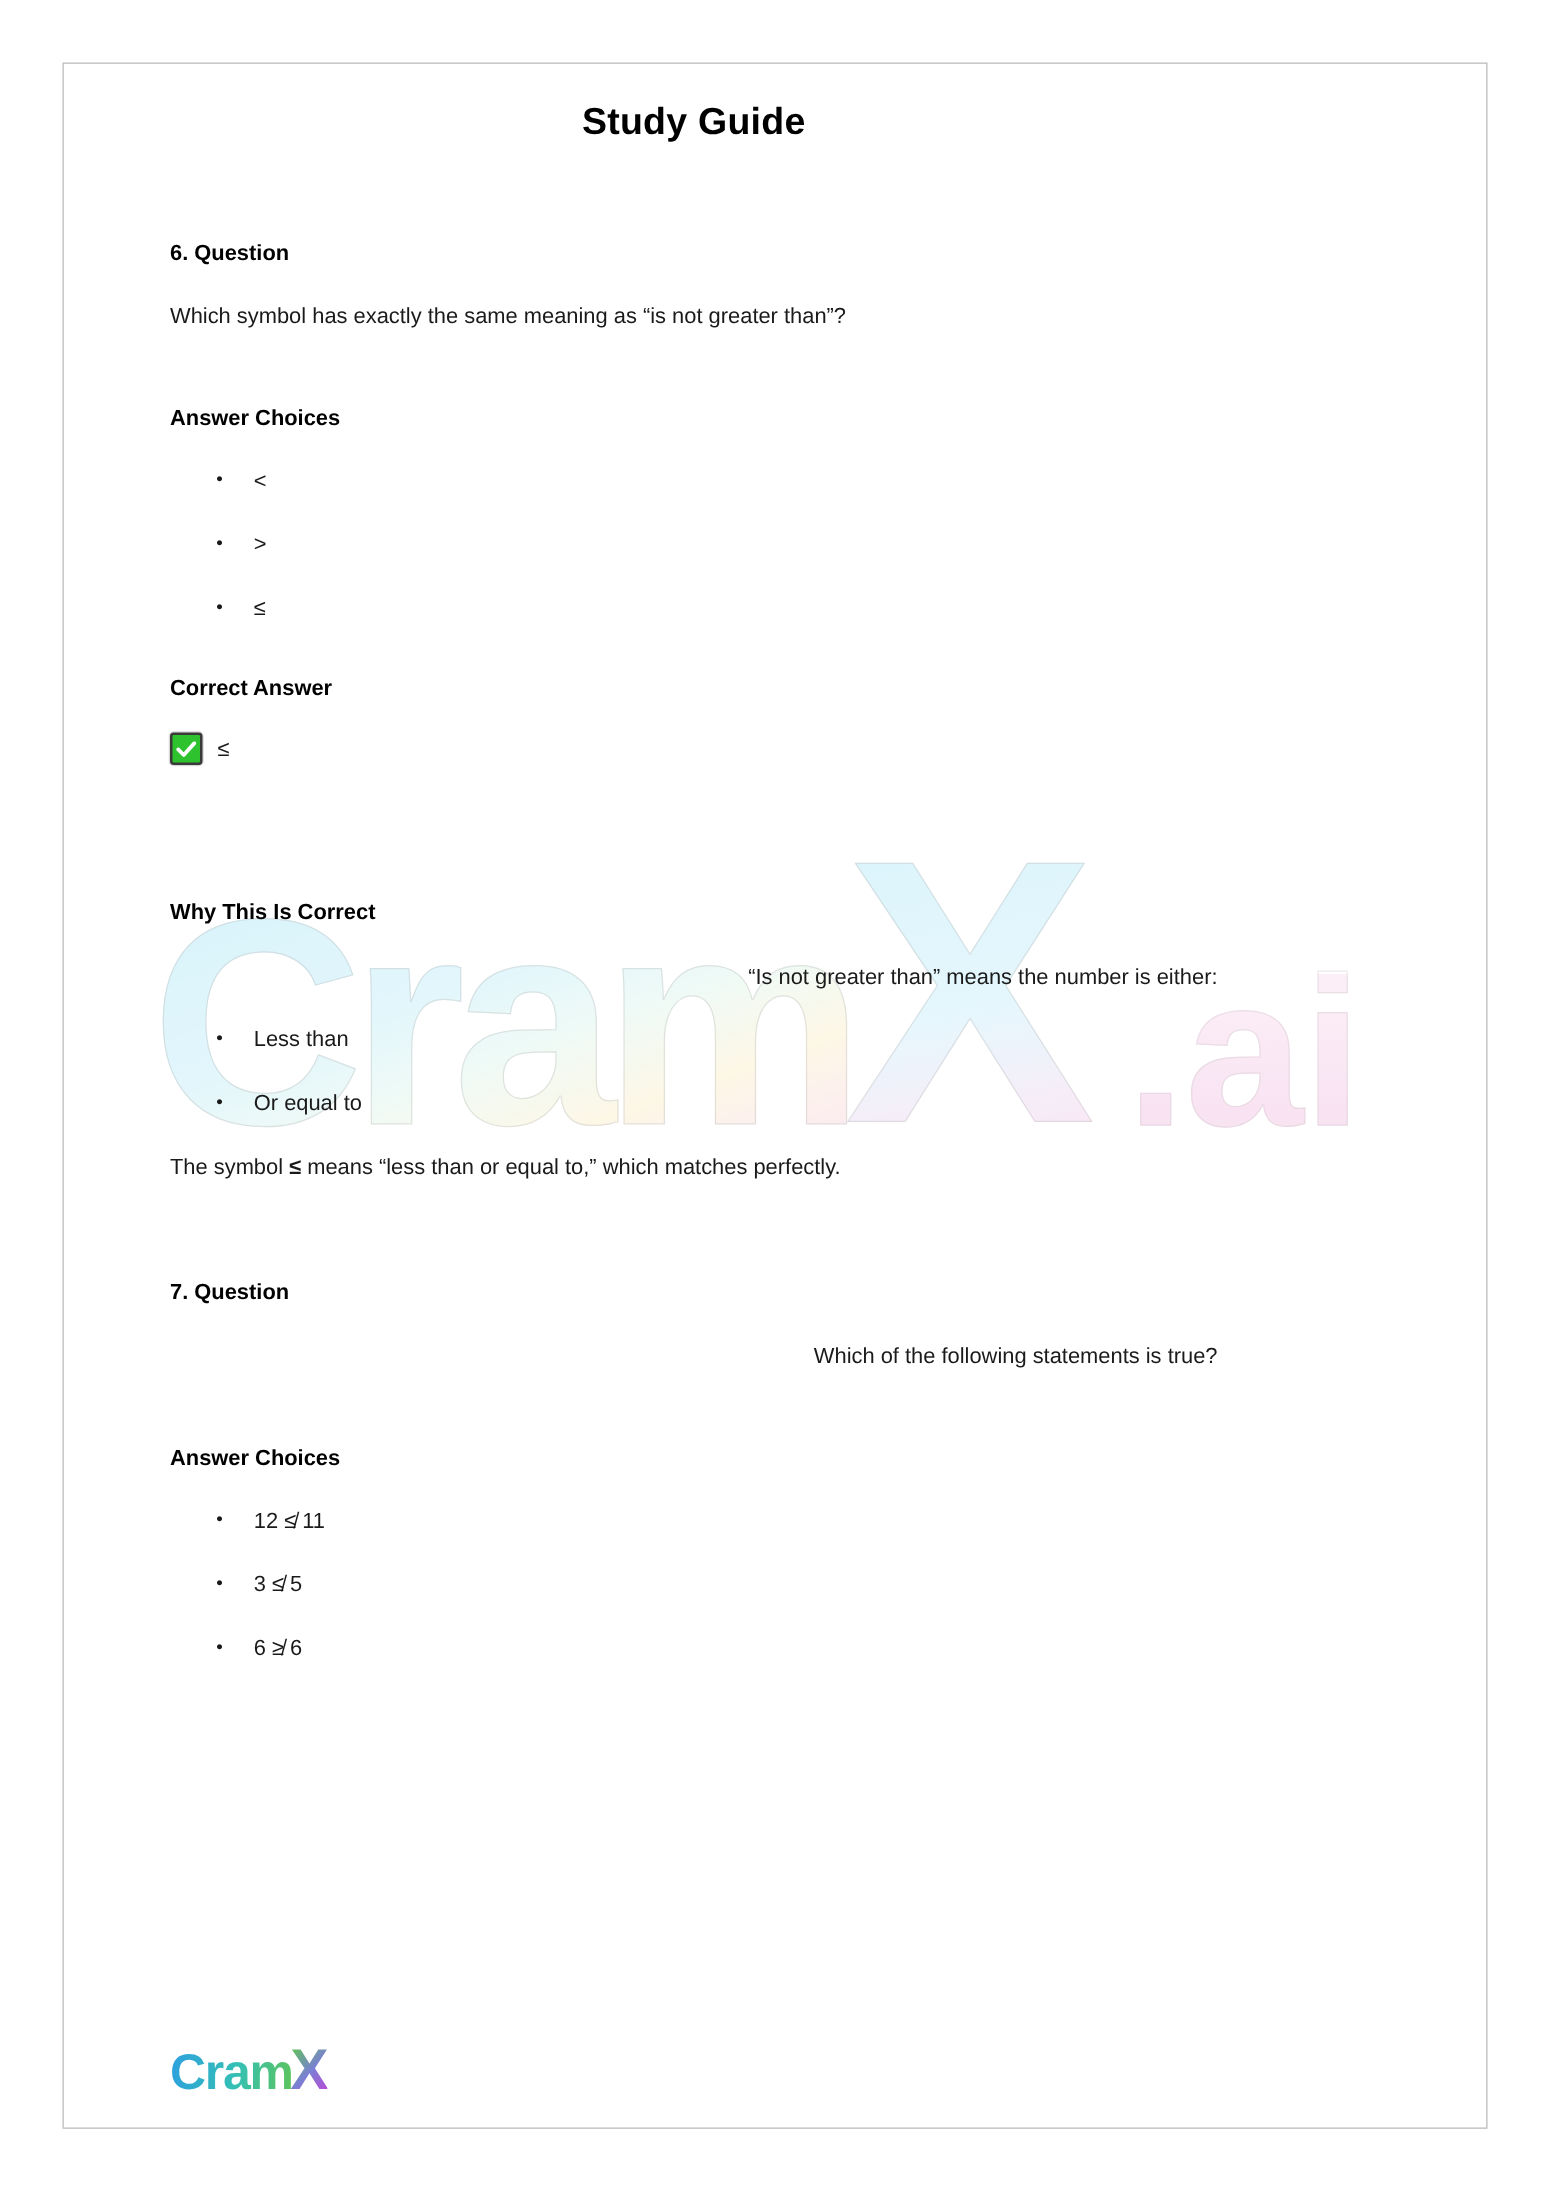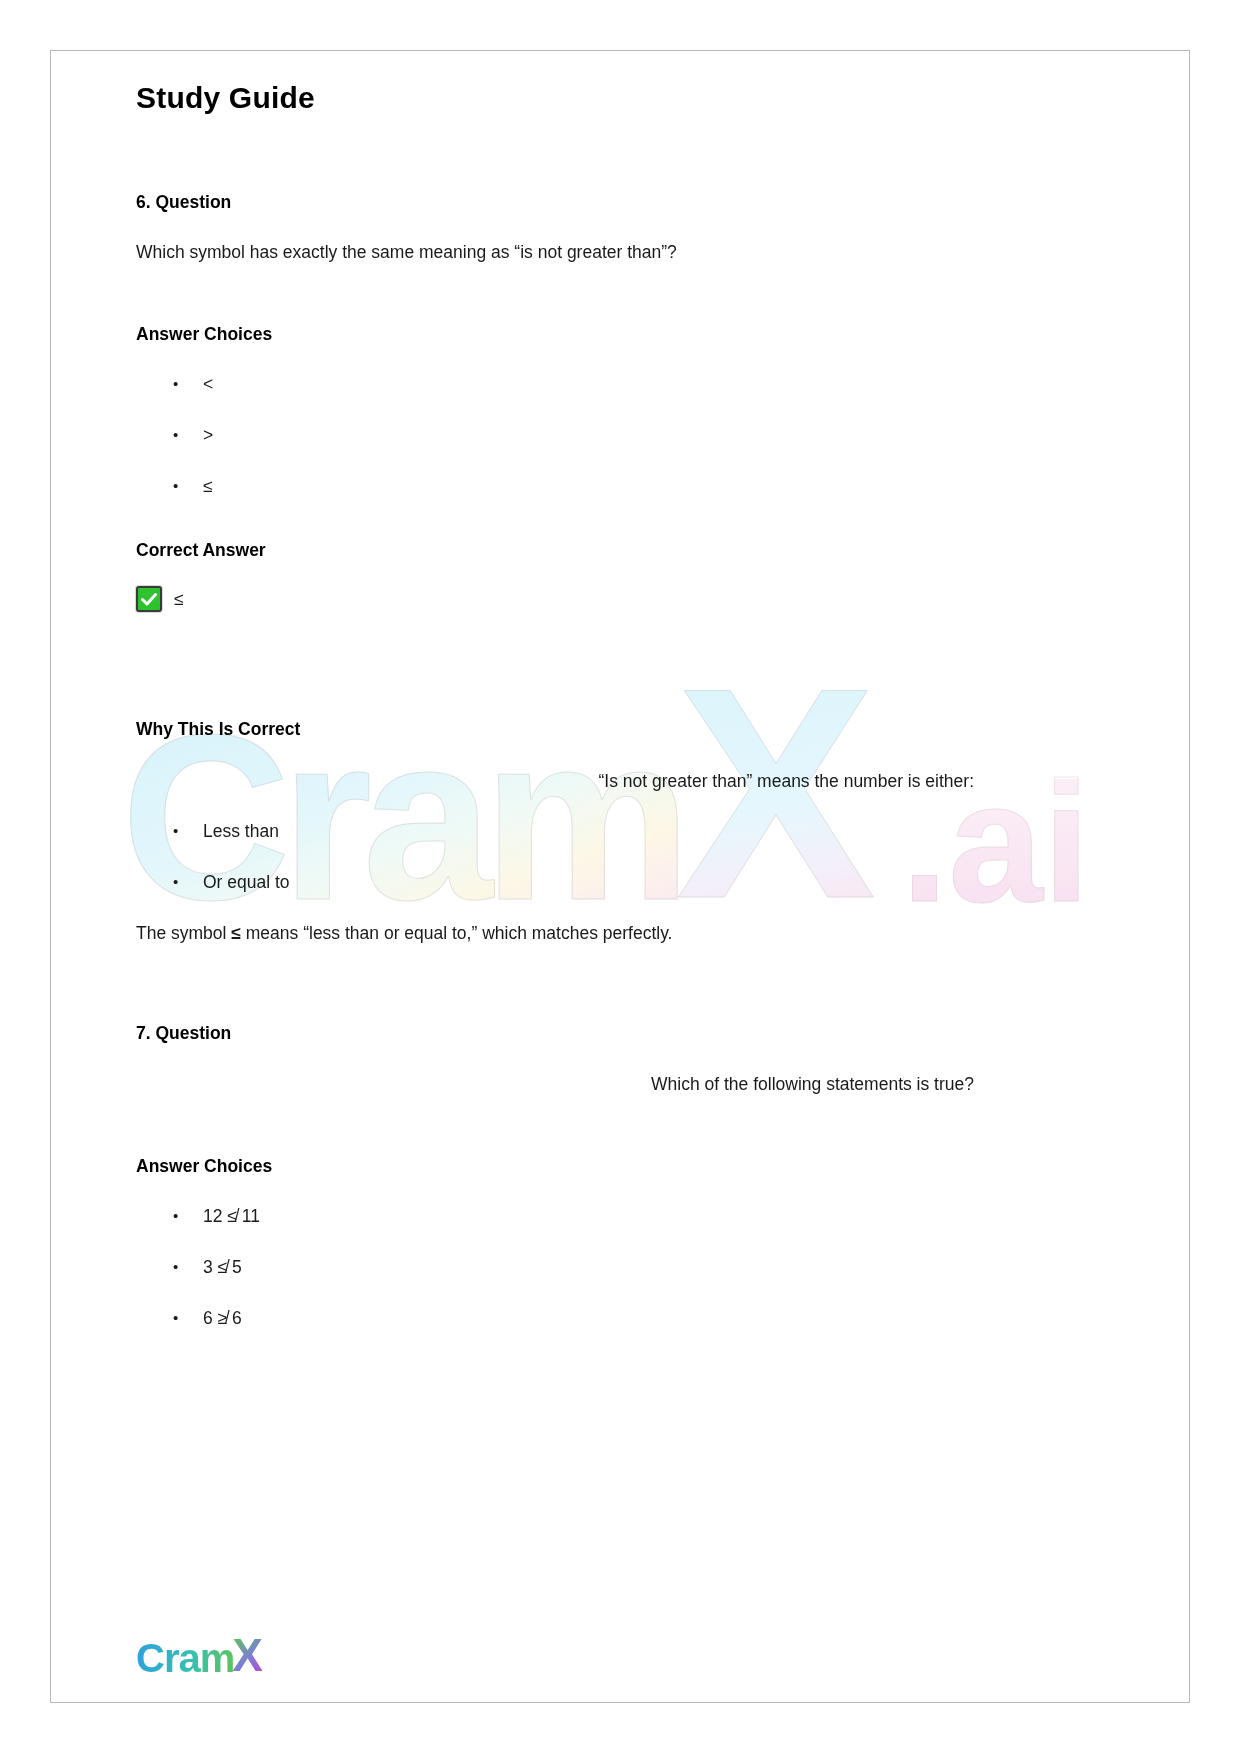--- a/index.html
+++ b/index.html
@@ -35,21 +35,21 @@
     font-size:170px; margin-left:25px;
     background:linear-gradient(180deg,#fceef7 0%,#f8dff0 100%);
     -webkit-background-clip:text; background-clip:text; color:transparent;text-align:center;
     -webkit-text-stroke:1px rgba(200,190,195,0.35);
   }
 
   
   .content { position:relative; z-index:1; padding:30px 215px 0 85px; font-size:17.5px; }
 
   .doc-title {
-    font-size:30px; font-weight:bold; line-height:33px; text-align:left;
+    font-size:30px; font-weight:bold; line-height:33px; text-align:center;
     letter-spacing:0.2px; color:#000;
   }
 
   .sec-heading { font-weight:bold; line-height:26px; color:#000; }
   .body-line  { line-height:26px; }
 
   .mt-q6      { margin-top:75px; }
   .mt-text    { margin-top:24px; }
   .mt-ac      { margin-top:56px; }
   .mt-list    { margin-top:24px; }

